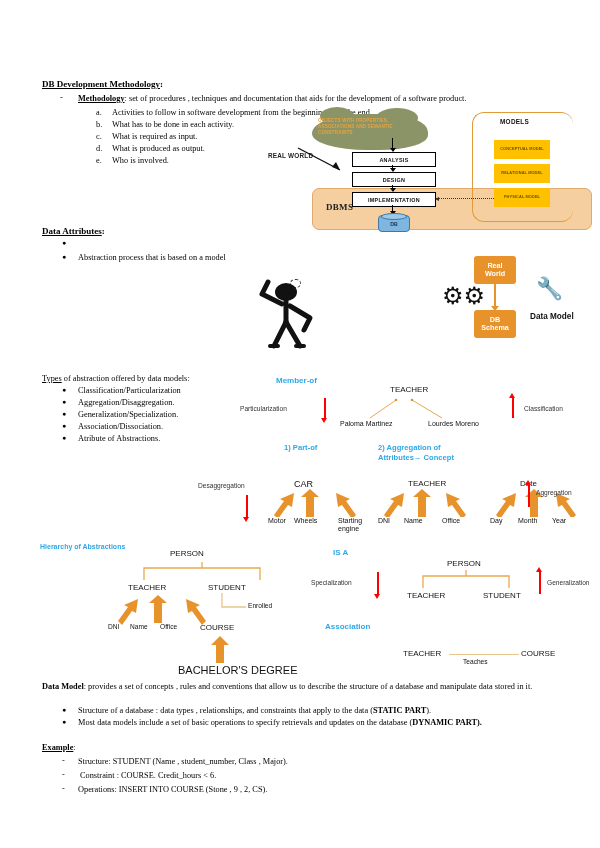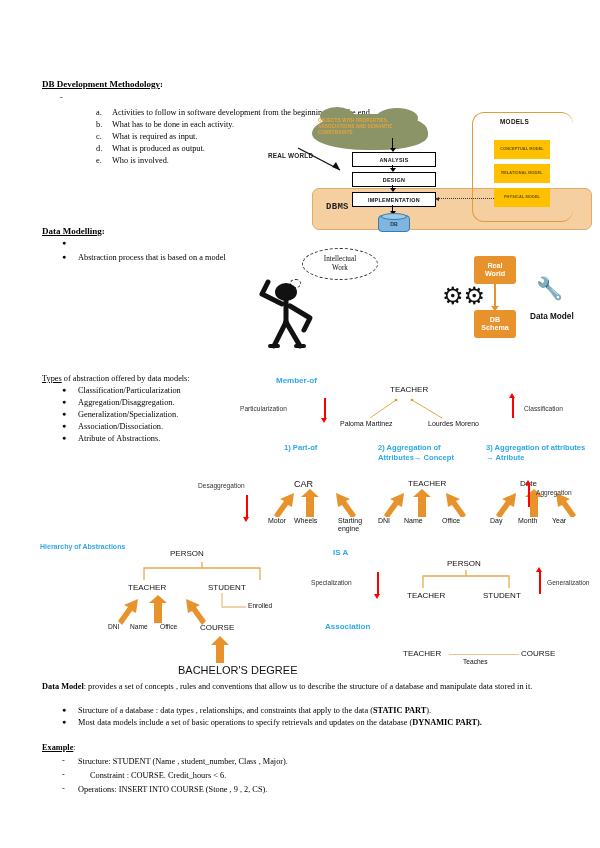--- a/index.html
+++ b/index.html
@@ -23,21 +23,21 @@
   .li{font-size:8.3px;line-height:11.5px;}
   .bullet{position:absolute;font-size:7px;}
   .dash{position:absolute;font-size:8.3px;}
 
   
   #diag1{position:absolute;left:268px;top:112px;width:326px;height:123px;}
   .dbms-band{
     position:absolute;left:44px;top:76px;width:278px;height:40px;
     background:#f6cfa0;border:1px solid #e0a96d;border-radius:7px;
   }
-  .dbms-label{position:absolute;left:58px;top:90px;font-family:Liberation Mono, monospace;
+  .dbms-label{position:absolute;left:58px;top:90px;font-family:Liberation Serif, serif;
     font-size:9px;font-weight:bold;color:#222;letter-spacing:.3px;}
   .cloud{
     position:absolute;left:44px;top:2px;width:116px;height:36px;
     background:#8a9467;border-radius:48% 42% 46% 52%/60% 55% 45% 50%;
   }
   .cloud:before{content:"";position:absolute;left:8px;top:-7px;width:34px;height:18px;
     background:#8a9467;border-radius:50%;}
   .cloud:after{content:"";position:absolute;right:10px;top:-6px;width:42px;height:20px;
     background:#8a9467;border-radius:50%;}
   .cloud-t{
@@ -127,20 +127,23 @@
 <body>
 
 <div class="page">
 
 
   <div class="t sec" style="left:42px;top:79px;">
     <span class="u">DB Development Methodology</span><span>:</span>
   </div>
 
   <div class="dash" style="left:60px;top:93px;">-</div>
+  <div class="t para" style="left:78px;top:93px;">
+    <span class="u b">Methodology</span><span>: set of procedures , techniques and documentation that aids for the development of a software product.</span>
+  </div>
 
   <div id="methodology-sublist">
     <div class="t li" style="left:96px;top:107px;">
       <span style="display:inline-block;width:16px">a.</span><span>Activities to follow in software development from the beginning until the end.</span>
     </div>
     <div class="t li" style="left:96px;top:119px;">
       <span style="display:inline-block;width:16px">b.</span><span>What has to be done in each activity.</span>
     </div>
     <div class="t li" style="left:96px;top:131px;">
       <span style="display:inline-block;width:16px">c.</span><span>What is required as input.</span>
@@ -181,35 +184,29 @@
     <div class="dotline"></div>
 
     <div class="models-frame"></div>
     <div class="models-t">MODELS</div>
     <div class="mbox" id="mb1">CONCEPTUAL MODEL</div>
     <div class="mbox" id="mb2">RELATIONAL MODEL</div>
     <div class="mbox" id="mb3">PHYSICAL MODEL</div>
   </div>
 
   <div class="t sec" style="left:42px;top:226px;">
-    <span class="u">Data Modelling</span><span>:</span>
+    <span class="u">Data Attributes</span><span>:</span>
   </div>
   <div class="bullet" style="left:62px;top:239px;">●</div>
   <div class="bullet" style="left:62px;top:253px;">●</div>
   <div class="t para" style="left:78px;top:252px;">Abstraction process that is based on a model</div>
 
   <div id="diag2">
     <div class="bub" style="left:100px;top:31px;width:9px;height:7px;"></div>
     <div class="bub" style="left:92px;top:40px;width:6px;height:5px;"></div>
-    <div class="think-cloud">
-      <span>
-        <span>Intellectual</span><br>
-        <span>Work</span>
-      </span>
-    </div>
 
     <svg class="stick" viewBox="0 0 70 74">
       <ellipse cx="34" cy="16" rx="11" ry="9" fill="#111"></ellipse>
       <path d="M34 25 L34 46" stroke="#111" stroke-width="5" stroke-linecap="round"></path>
       <path d="M30 28 L10 18 L16 6" stroke="#111" stroke-width="5" fill="none" stroke-linecap="round" stroke-linejoin="round"></path>
       <path d="M38 30 L58 42 L52 54" stroke="#111" stroke-width="5" fill="none" stroke-linecap="round" stroke-linejoin="round"></path>
       <path d="M34 46 L22 70" stroke="#111" stroke-width="5" fill="none" stroke-linecap="round"></path>
       <path d="M34 46 L48 70" stroke="#111" stroke-width="5" fill="none" stroke-linecap="round"></path>
       <path d="M18 70 L26 70 M44 70 L52 70" stroke="#111" stroke-width="4" stroke-linecap="round"></path>
     </svg>
@@ -293,21 +290,20 @@
         <polygon points="6,26 16,12 12,10 26,4 24,18 20,16 10,30" fill="#E8922B"></polygon>
         <polygon points="40,28 40,8 35,8 44,0 53,8 48,8 48,28" fill="#E8922B"></polygon>
         <polygon points="88,26 78,12 82,10 68,4 70,18 74,16 84,30" fill="#E8922B"></polygon>
       </svg>
       <div class="t node" style="left:0px;top:74px;font-size:7px;">DNI</div>
       <div class="t node" style="left:26px;top:74px;font-size:7px;">Name</div>
       <div class="t node" style="left:64px;top:74px;font-size:7px;">Office</div>
     </div>
 
     <div style="position:absolute;left:296px;top:0px;width:106px;height:92px;">
-      <div class="blue" style="position:absolute;left:0px;top:0px;font-size:7.6px;width:102px;line-height:10px;">3) Aggregation of attributes → Atribute</div>
       <div class="t node" style="left:34px;top:36px;font-size:8px;">Date</div>
       <svg style="position:absolute;left:4px;top:46px;" width="106" height="28">
         <polygon points="6,26 16,12 12,10 26,4 24,18 20,16 10,30" fill="#E8922B"></polygon>
         <polygon points="40,28 40,8 35,8 44,0 53,8 48,8 48,28" fill="#E8922B"></polygon>
         <polygon points="86,26 76,12 80,10 66,4 68,18 72,16 82,30" fill="#E8922B"></polygon>
       </svg>
       <div class="t node" style="left:4px;top:74px;font-size:7px;">Day</div>
       <div class="t node" style="left:32px;top:74px;font-size:7px;">Month</div>
       <div class="t node" style="left:66px;top:74px;font-size:7px;">Year</div>
     </div>
@@ -388,17 +384,17 @@
     <span>Most data models include a set of basic operations to specify retrievals and updates on the database (</span><span class="b">DYNAMIC PART</span><span class="b">).</span>
   </div>
 
   <div class="t para" style="left:42px;top:742px;">
     <span class="u b">Example</span><span>:</span>
   </div>
 
   <div class="dash" style="left:62px;top:756px;">-</div>
   <div class="t li" style="left:78px;top:756px;">Structure: STUDENT (Name , student_number, Class , Major).</div>
   <div class="dash" style="left:62px;top:770px;">-</div>
-  <div class="t li" style="left:90px;top:770px;">Constraint : COURSE. Credit_hours &lt; 6.</div>
+  <div class="t li" style="left:80px;top:770px;">Constraint : COURSE. Credit_hours &lt; 6.</div>
   <div class="dash" style="left:62px;top:784px;">-</div>
   <div class="t li" style="left:78px;top:784px;">Operations: INSERT INTO COURSE (Stone , 9 , 2, CS).</div>
 
 </div>
 
 </body></html>

